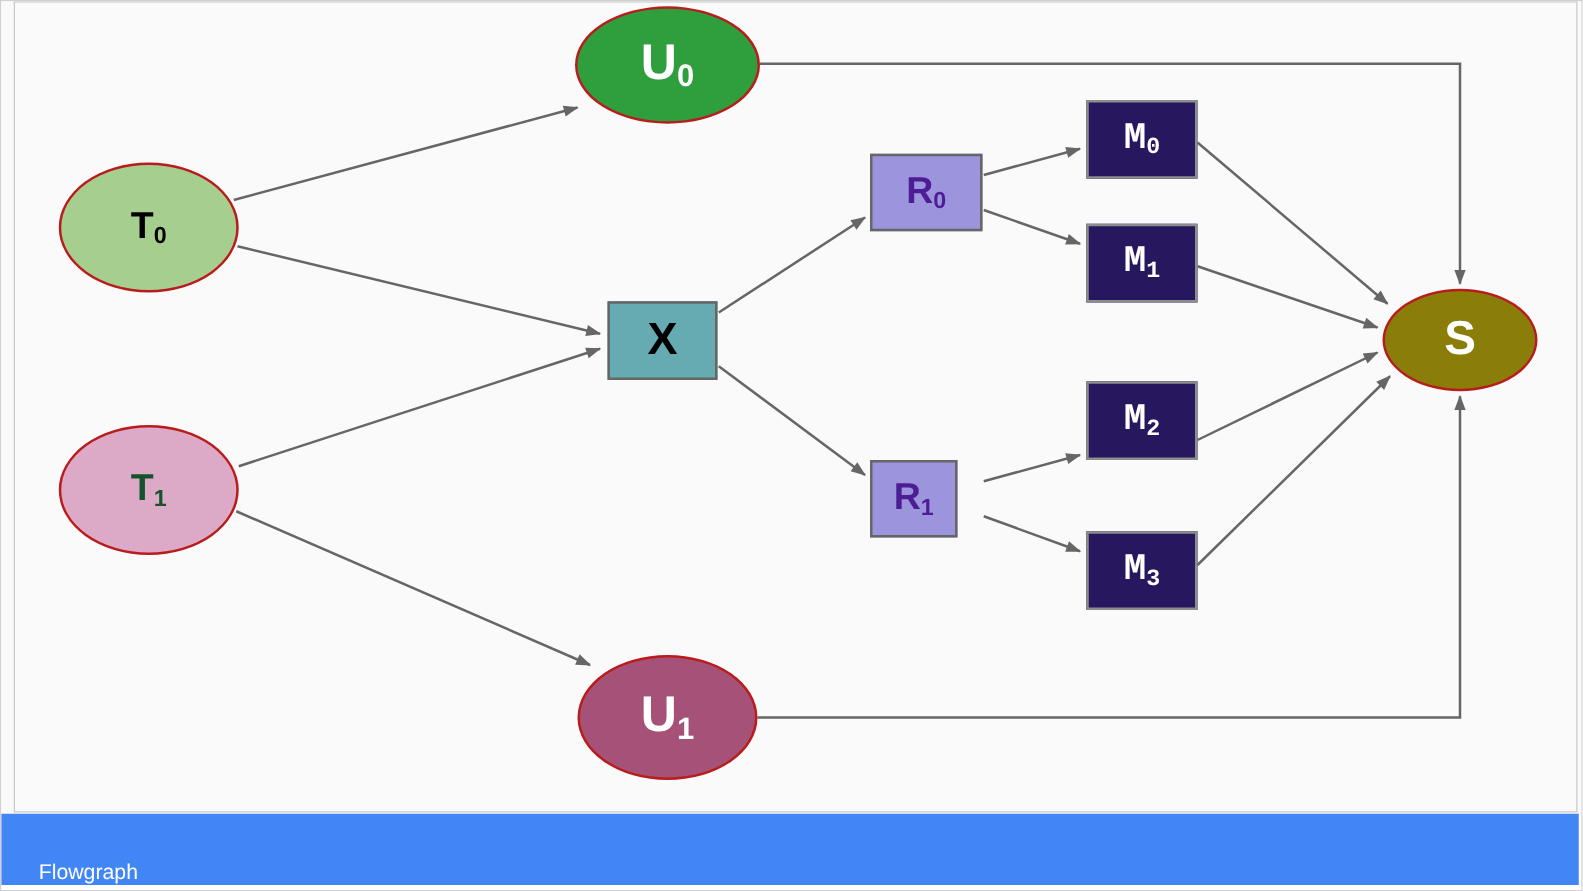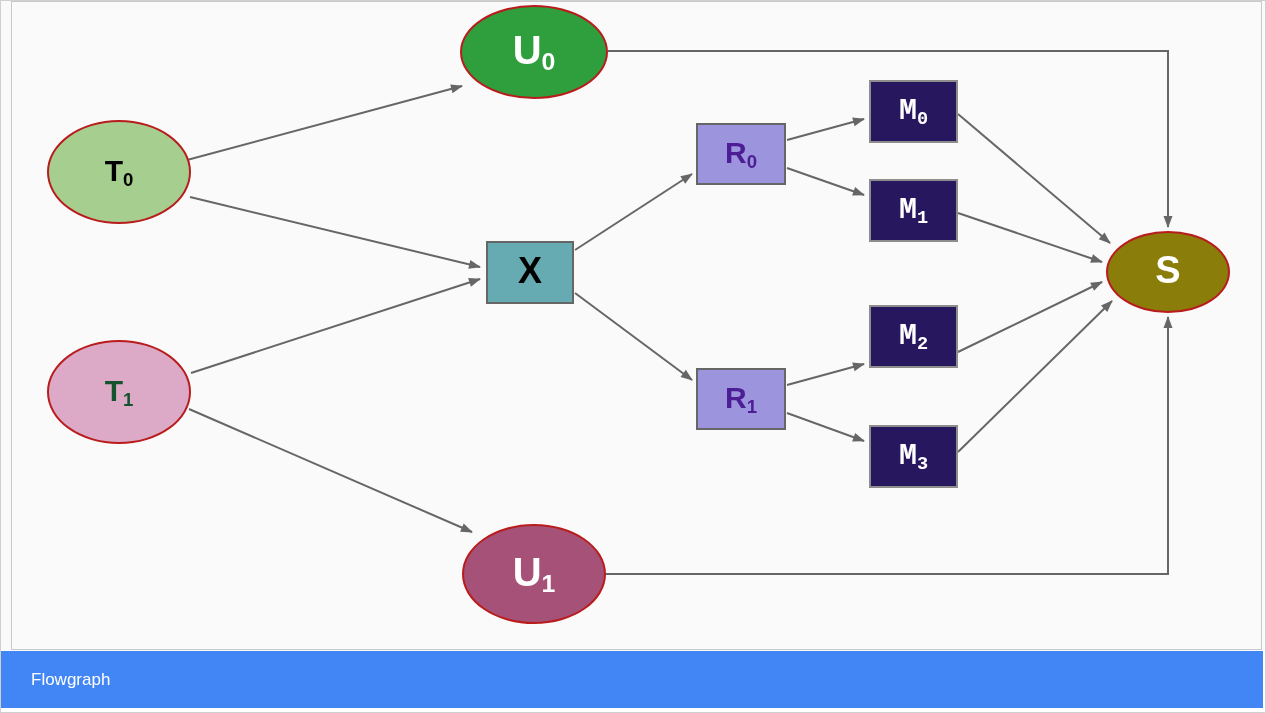--- a/index.html
+++ b/index.html
@@ -13,21 +13,21 @@
   .rect{border:2px solid #666666;}
   .sub{font-size:0.62em;vertical-align:-0.25em;}
   .n-t0{background:#a6cf8f;color:#000000;font-size:30px;}
   .n-t1{background:#dcaac6;color:#14532d;font-size:30px;}
   .n-u0{background:#2f9e3d;color:#ffffff;font-size:40px;}
   .n-u1{background:#a65278;color:#ffffff;font-size:40px;}
   .n-s{background:#8a7d0a;color:#ffffff;font-size:38px;}
   .n-x{background:#66abb2;color:#000000;font-size:36px;}
   .n-r{background:#9c94dc;color:#4c1d95;font-size:30px;}
   .n-m{background:#27175f;color:#ffffff;font-size:30px;border-color:#8d8d8d;font-family:Liberation Mono, monospace;}
-  .footer{position:absolute;left:0;top:650px;width:1262px;height:57px;background:#4286f5;color:#ffffff;display:flex;align-items:center;padding-left:30px;box-sizing:border-box;font-size:17px;}
+  .footer{position:absolute;left:0;top:650px;width:1262px;height:57px;background:#4286f5;color:#ffffff;display:flex;align-items:flex-end;padding-left:30px;box-sizing:border-box;font-size:17px;}
   .bottom-strip{position:absolute;left:0;top:707px;width:1266px;height:6px;background:#ffffff;}
 </style>
 </head>
 <body>
 
 <div class="page">
   <div class="diagram">
     <div class="panel-border"></div>
 
     <svg class="edges" width="1266" height="650">
@@ -49,39 +49,39 @@
         <line x1="786" y1="412" x2="863" y2="440" marker-end="url(#arrow)"></line>
         <line x1="957" y1="113" x2="1109" y2="242" marker-end="url(#arrow)"></line>
         <line x1="957" y1="212" x2="1101" y2="261" marker-end="url(#arrow)"></line>
         <line x1="957" y1="351" x2="1101" y2="281" marker-end="url(#arrow)"></line>
         <line x1="957" y1="451" x2="1111" y2="300" marker-end="url(#arrow)"></line>
         <path d="M607,50 L1167,50 L1167,226" marker-end="url(#arrow)"></path>
         <path d="M605,573 L1167,573 L1167,316" marker-end="url(#arrow)"></path>
       </g>
     </svg>
 
-    <div class="node ellipse n-t0" style="left:46px;top:119px;width:144px;height:104px">
+    <div class="node ellipse n-t0" style="left:46px;top:129px;width:144px;height:104px">
       <span><span>T</span><span class="sub">0</span></span>
     </div>
     <div class="node ellipse n-t1" style="left:46px;top:339px;width:144px;height:104px">
       <span><span>T</span><span class="sub">1</span></span>
     </div>
     <div class="node ellipse n-u0" style="left:459px;top:4px;width:148px;height:94px">
       <span><span>U</span><span class="sub">0</span></span>
     </div>
     <div class="node ellipse n-u1" style="left:461px;top:523px;width:144px;height:100px">
       <span><span>U</span><span class="sub">1</span></span>
     </div>
     <div class="node rect n-x" style="left:485px;top:240px;width:88px;height:63px">
       <span><span>X</span><span class="sub"></span></span>
     </div>
     <div class="node rect n-r" style="left:695px;top:122px;width:90px;height:62px">
       <span><span>R</span><span class="sub">0</span></span>
     </div>
-    <div class="node rect n-r" style="left:695px;top:367px;width:90px;height:62px">
+    <div class="node rect n-r" style="left:695px;top:367px;width:70px;height:62px">
       <span><span>R</span><span class="sub">1</span></span>
     </div>
     <div class="node rect n-m" style="left:868px;top:79px;width:89px;height:63px">
       <span><span>M</span><span class="sub">0</span></span>
     </div>
     <div class="node rect n-m" style="left:868px;top:178px;width:89px;height:63px">
       <span><span>M</span><span class="sub">1</span></span>
     </div>
     <div class="node rect n-m" style="left:868px;top:304px;width:89px;height:63px">
       <span><span>M</span><span class="sub">2</span></span>

